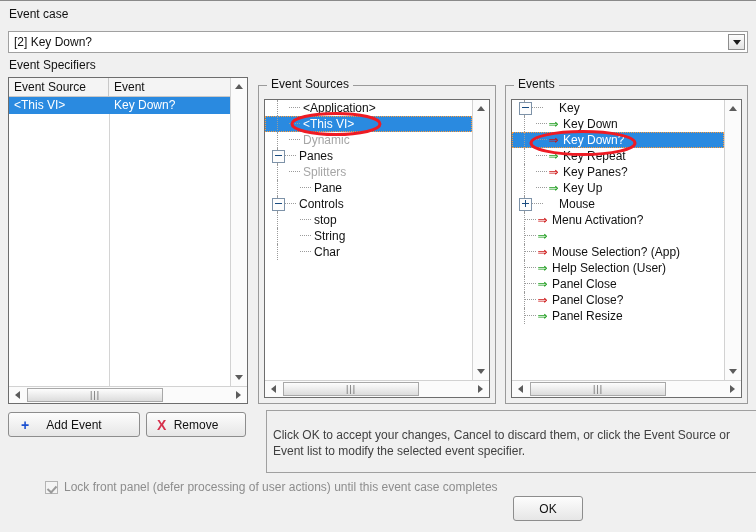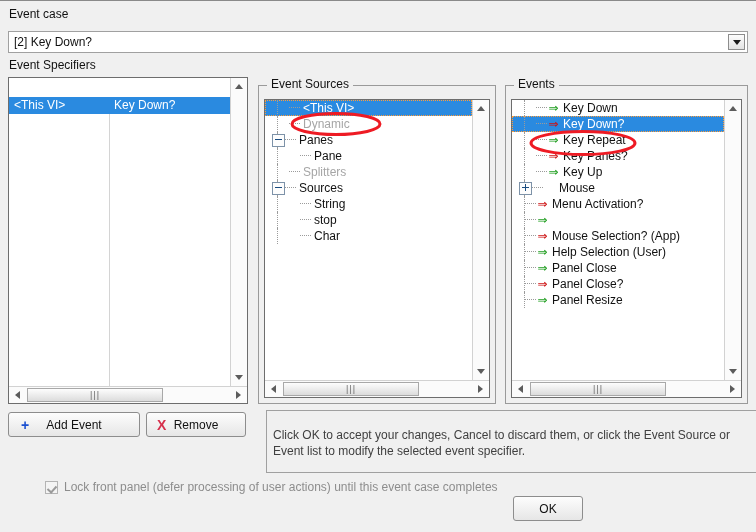--- a/index.html
+++ b/index.html
@@ -341,20 +341,24 @@
   <div id="eventcase-combo">
     <div id="eventcase-value">[2] Key Down?</div>
     <div id="eventcase-arrow">
       <span class="tri"></span>
     </div>
   </div>
 
   <div class="lbl" id="specifiers-label">Event Specifiers</div>
 
   <div id="spec-panel">
+    <div id="spec-header">
+      <div class="hcell c1">Event Source</div>
+      <div class="hcell c2">Event</div>
+    </div>
     <div id="spec-colsep"></div>
     <div id="spec-rows">
         <div class="spec-row sel">
           <div class="cell c1">&lt;This VI&gt;</div>
           <div class="cell c2">Key Down?</div>
         </div>
       </div>
 
     <div class="vsb" style="top:0;bottom:17px;">
       <div class="arr up">
@@ -377,69 +381,75 @@
         </div>
     </div>
   </div>
 
   <div class="groupbox" style="left:258px;top:84px;width:238px;height:319px;">
     <div class="group-title">Event Sources</div>
   </div>
 
   <div class="treebox" style="left:264px;top:98px;width:226px;height:299px;">
     <div class="treeview" id="sources-view">
+        <div class="tnode">
+          <span class="vdots" style="left: 12px;"></span>
+          <span class="ind" style="width: 24px;"></span>
+          <span class="dots" style="width: 11px;"></span>
+          <span class="tlabel">&lt;Application&gt;</span>
+        </div>
         <div class="tnode sel">
           <span class="vdots" style="left: 12px;"></span>
           <span class="ind" style="width: 24px;"></span>
           <span class="dots" style="width: 11px;"></span>
           <span class="tlabel">&lt;This VI&gt;</span>
         </div>
         <div class="tnode dim">
           <span class="vdots" style="left: 12px;"></span>
           <span class="ind" style="width: 24px;"></span>
           <span class="dots" style="width: 11px;"></span>
           <span class="tlabel">Dynamic</span>
         </div>
         <div class="tnode">
           <span class="vdots" style="left: 12px;"></span>
           <span class="ind" style="width: 7px;"></span>
           <span class="twisty"></span>
           <span class="dots" style="width: 11px;"></span>
           <span class="tlabel">Panes</span>
         </div>
+        <div class="tnode dim">
+          <span class="vdots" style="left: 12px;"></span>
+          <span class="ind" style="width: 24px;"></span>
+          <span class="dots" style="width: 11px;"></span>
+          <span class="tlabel">Splitters</span>
+        </div>
         <div class="tnode">
           <span class="vdots" style="left: 12px;"></span>
           <span class="ind" style="width: 35px;"></span>
           <span class="dots" style="width: 11px;"></span>
           <span class="tlabel">Pane</span>
-        </div>
-        <div class="tnode dim">
-          <span class="vdots" style="left: 12px;"></span>
-          <span class="ind" style="width: 24px;"></span>
-          <span class="dots" style="width: 11px;"></span>
-          <span class="tlabel">Splitters</span>
         </div>
         <div class="tnode">
           <span class="vdots" style="left: 12px;"></span>
           <span class="ind" style="width: 7px;"></span>
           <span class="twisty"></span>
           <span class="dots" style="width: 11px;"></span>
-          <span class="tlabel">Sources</span>
+          <span class="tlabel">Controls</span>
         </div>
         <div class="tnode">
           <span class="vdots" style="left: 12px;"></span>
           <span class="ind" style="width: 35px;"></span>
           <span class="dots" style="width: 11px;"></span>
+          <span class="tlabel">stop</span>
+        </div>
+        <div class="tnode">
+          <span class="vdots" style="left: 12px;"></span>
+          <span class="ind" style="width: 35px;"></span>
+          <span class="dots" style="width: 11px;"></span>
           <span class="tlabel">String</span>
-        </div>
-        <div class="tnode">
-          <span class="vdots" style="left: 12px;"></span>
-          <span class="ind" style="width: 35px;"></span>
-          <span class="dots" style="width: 11px;"></span>
-          <span class="tlabel">stop</span>
         </div>
         <div class="tnode">
           <span class="vdots" style="left: 12px;"></span>
           <span class="ind" style="width: 35px;"></span>
           <span class="dots" style="width: 11px;"></span>
           <span class="tlabel">Char</span>
         </div>
       </div>
 
     <div class="vsb" style="top:0;bottom:17px;">
@@ -465,20 +475,28 @@
   </div>
 
   <div class="groupbox" style="left:505px;top:84px;width:243px;height:319px;">
     <div class="group-title">Events</div>
   </div>
 
   <div class="treebox" style="left:511px;top:98px;width:231px;height:299px;">
     <div class="treeview" id="events-view">
         <div class="tnode">
           <span class="vdots" style="left: 12px;"></span>
+          <span class="ind" style="width: 7px;"></span>
+          <span class="twisty"></span>
+          <span class="dots" style="width: 11px;"></span>
+          <span class="ev-arrow"></span>
+          <span class="tlabel">Key</span>
+        </div>
+        <div class="tnode">
+          <span class="vdots" style="left: 12px;"></span>
           <span class="ind" style="width: 24px;"></span>
           <span class="dots" style="width: 11px;"></span>
           <span class="ev-arrow" style="color: rgb(30, 157, 30);">⇒</span>
           <span class="tlabel">Key Down</span>
         </div>
         <div class="tnode sel">
           <span class="vdots" style="left: 12px;"></span>
           <span class="ind" style="width: 24px;"></span>
           <span class="dots" style="width: 11px;"></span>
           <span class="ev-arrow" style="color: rgb(204, 17, 17);">⇒</span>

